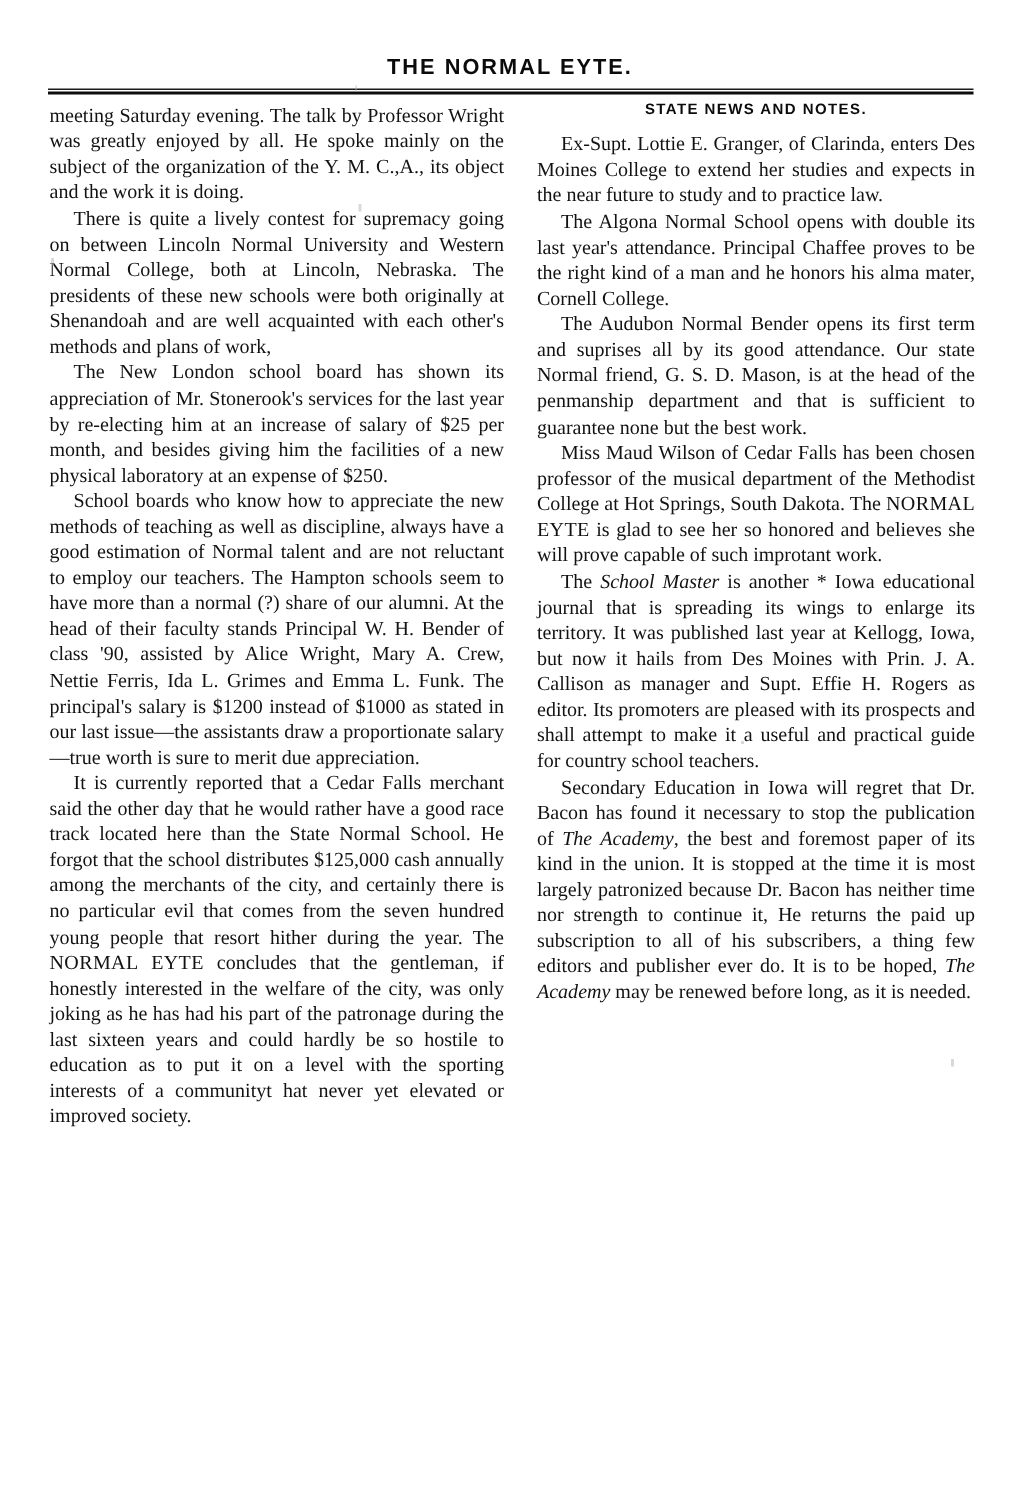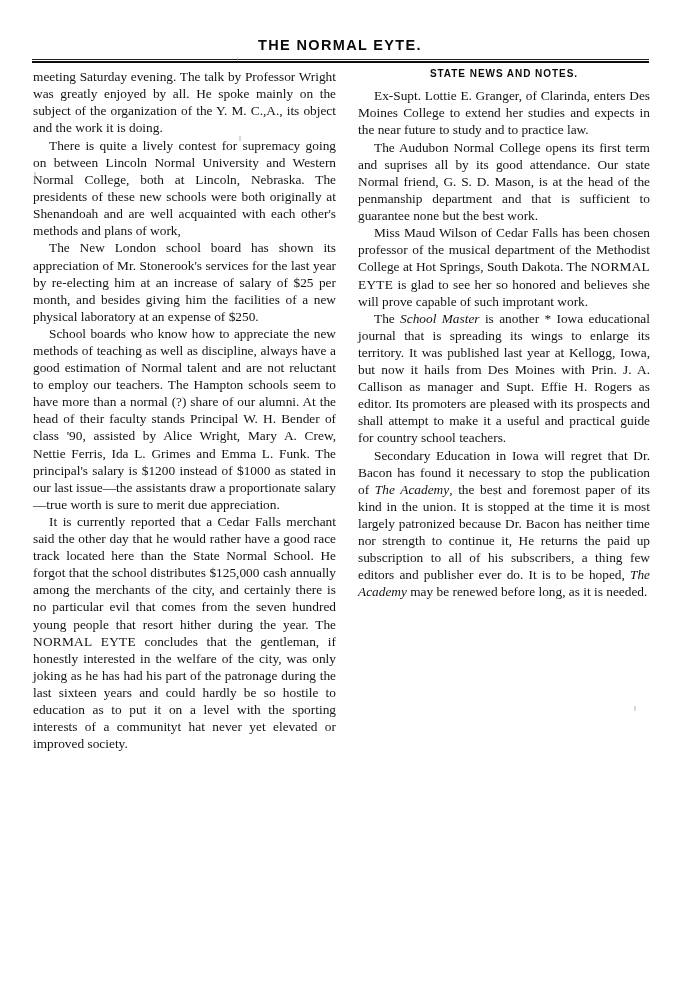--- a/index.html
+++ b/index.html
@@ -144,21 +144,22 @@
       <p class="para first-block">meeting Saturday evening.   The talk by Professor Wright was greatly enjoyed by all. He spoke mainly on the  subject of the  organization of the  Y. M. C.,A.,  its  object and the work it is doing.</p>
       <p class="para">There is quite a lively contest for supremacy going on between Lincoln Normal University and Western Normal  College,  both at Lincoln,  Nebraska.   The  presidents  of these new schools were  both  originally  at Shenandoah and are  well  acquainted  with each other's methods and plans of  work,</p>
       <p class="para">The New London school board has shown its appreciation of Mr. Stonerook's  services for the last year by  re-electing  him  at  an increase of salary of $25 per month,  and besides giving him  the  facilities  of  a  new physical laboratory at an expense of $250.</p>
       <p class="para">School boards who know how to  appreciate the new methods of teaching  as well  as discipline, always have a good estimation of Normal talent and are not reluctant to  employ our teachers.   The  Hampton  schools seem to have more than a  normal (?)  share of our alumni.   At the head of their  faculty stands Principal W. H.  Bender  of  class '90, assisted by Alice  Wright,  Mary  A. Crew,  Nettie Ferris,  Ida  L.  Grimes and Emma L. Funk.  The principal's salary is $1200 instead of $1000 as stated  in our last issue—the assistants  draw a  proportionate salary—true worth is sure to merit due  appreciation.</p>
       <p class="para">It is currently reported that a Cedar Falls merchant said the other day that he  would rather have a good race  track located  here than the State Normal  School.   He forgot that the school distributes $125,000 cash annually among the merchants  of  the  city, and certainly there is no particular evil that comes from the seven hundred young  people that resort hither during the year.   The <span class="sc"><span class="sc">NORMAL EYTE</span></span> concludes that  the  gentleman, if honestly interested in the welfare of the city, was only joking as he has  had  his part of the patronage during the last sixteen years and could hardly be so hostile to education as to put it on a level with the sporting  interests  of  a  communityt hat  never yet elevated or improved society.</p>
     </div>
 
     <div class="col col-right">
       <div class="section-head">STATE NEWS AND NOTES.</div>
       <p class="para">Ex-Supt. Lottie E. Granger, of Clarinda, enters Des Moines College to extend her studies and expects in the near future to study and to practice law.</p>
-      <p class="para">The Audubon Normal College  opens  its first term and suprises all by its good attendance.   Our state Normal  friend,  G. S. D. Mason, is at  the  head  of  the  penmanship department and that is sufficient to guarantee none but the best  work.</p>
+      <p class="para">The Algona Normal School opens with double its last year's attendance.   Principal Chaffee  proves  to  be  the right  kind  of  a man and he honors his alma mater,  Cornell College.</p>
+      <p class="para">The Audubon Normal Bender  opens  its first term and suprises all by its good attendance.   Our state Normal  friend,  G. S. D. Mason, is at  the  head  of  the  penmanship department and that is sufficient to guarantee none but the best  work.</p>
       <p class="para">Miss Maud Wilson of Cedar Falls has been chosen professor of the  musical  department of the Methodist College  at  Hot  Springs, South Dakota.   The <span class="sc"><span class="sc">NORMAL EYTE</span></span> is glad to see her so honored and believes  she  will prove capable of such  improtant  work.</p>
       <p class="para">The <span class="ital">School Master</span>  is  another * Iowa educational  journal  that  is  spreading  its wings to enlarge its territory.   It was published last year at Kellogg, Iowa,  but  now it hails from Des Moines with  Prin.  J. A. Callison  as  manager  and  Supt.  Effie  H. Rogers as editor.   Its promoters are  pleased with  its  prospects  and  shall  attempt  to make it a  useful  and  practical  guide  for country school  teachers.</p>
       <p class="para">Secondary Education   in  Iowa will regret that Dr. Bacon has found it  necessary to stop the publication of <span class="ital">The Academy</span>, the best and foremost paper of its  kind  in  the union.   It is stopped at the time it is  most largely patronized because  Dr.  Bacon  has neither time nor strength to continue it, He returns  the  paid  up  subscription  to  all of  his  subscribers,  a  thing  few  editors and publisher ever do.   It is to be  hoped, <span class="ital">The Academy</span> may be renewed before  long, as it is needed.</p>
     </div>
 
   </div>
 
   <span class="speck" style="left:34px;  top:172px; width:2px; height:5px;"></span>
   <span class="speck" style="left:239px; top:136px; width:2px; height:5px;"></span>
   <span class="speck" style="left:237px; top:57px;  width:1px; height:4px;"></span>

